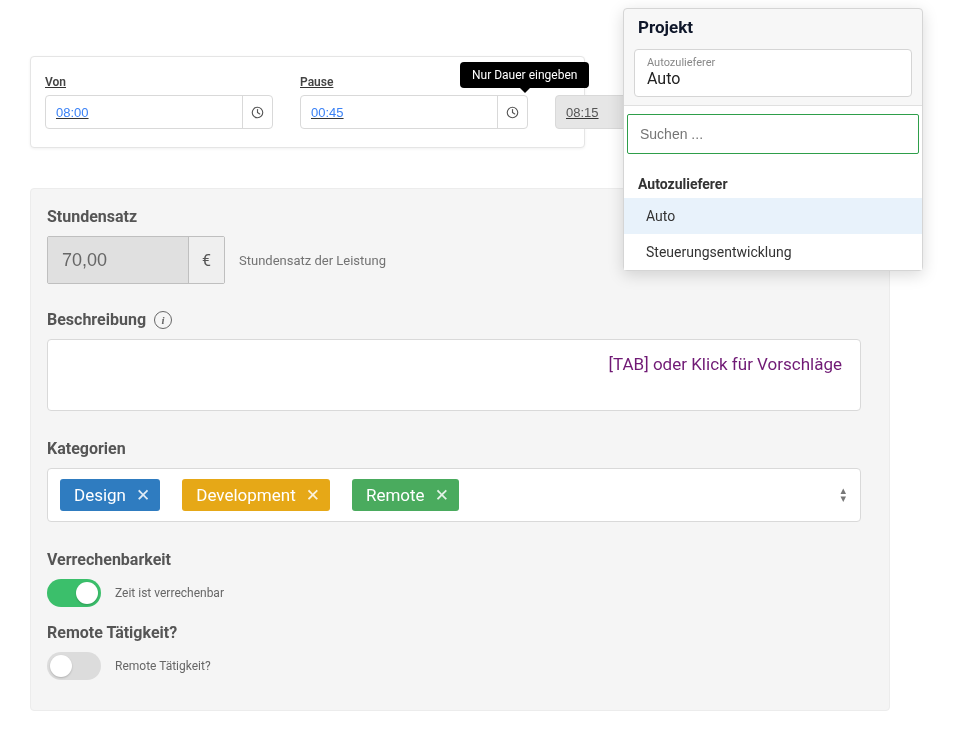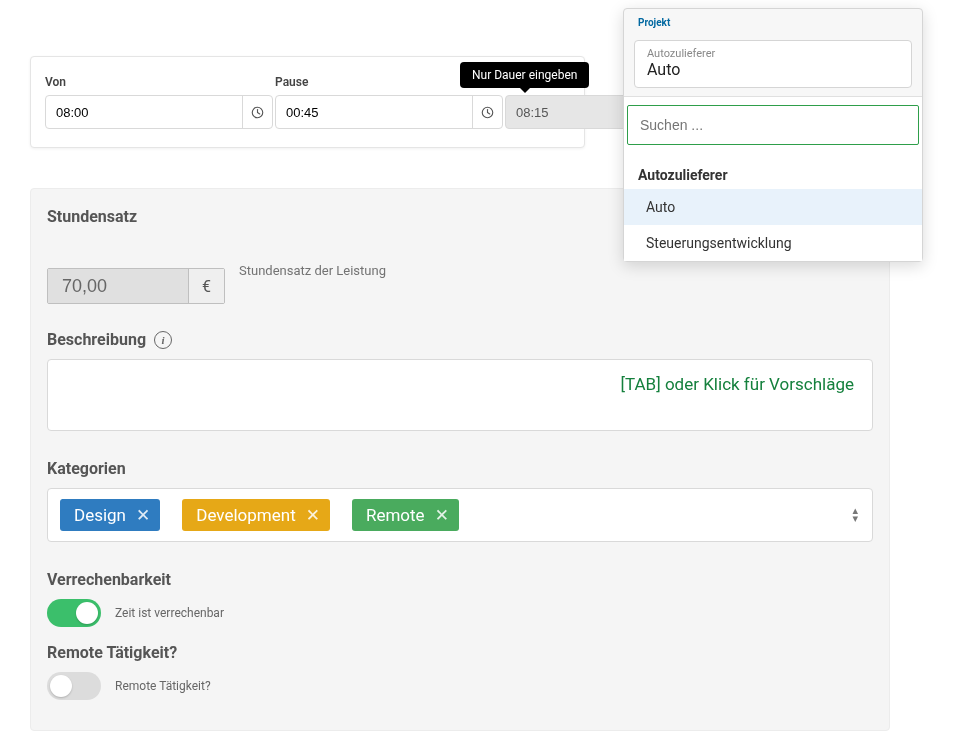--- a/index.html
+++ b/index.html
@@ -17,31 +17,31 @@
       position: absolute;
       left: 30px;
       top: 56px;
       width: 555px;
       border: 1px solid #e5e5e5;
       border-radius: 4px;
       background: #fff;
       padding: 18px 14px 18px 14px;
       box-shadow: 0 1px 3px rgba(0,0,0,0.06);
     }
-    .time-row { display: flex; gap: 2px; }
+    .time-row { display: flex; gap: 27px; text-decoration: underline; }
     .time-col { display: flex; flex-direction: column; flex: 1; }
     .time-label { font-size: 12px; font-weight: 600; color: #444; margin-bottom: 6px; }
     .time-input-wrap {
       display: flex; align-items: stretch;
       border: 1px solid #d9d9d9; border-radius: 4px;
       height: 34px; background: #fff;
     }
     .time-input {
       flex: 1; border: none; outline: none; padding: 0 10px;
-      font-size: 13px; color: #000000; background: transparent;
+      font-size: 13px; color: #3b82f6; background: transparent;
     }
     .time-icon-btn {
       width: 30px; display: flex; align-items: center; justify-content: center;
       border-left: 1px solid #d9d9d9; cursor: pointer; color: #666;
     }
     .dauer-wrap .time-input { background: transparent; color: #555; }
     .dauer-wrap .time-icon-btn {
       border-left: none;
       background: #ececec;
       border-radius: 50%;
@@ -83,21 +83,21 @@
       right: 52px; top: 8px;
       width: 300px;
       border: 1px solid #d5d5d5;
       border-radius: 4px;
       background: #f7f7f7;
       box-shadow: 0 4px 16px rgba(0,0,0,0.15);
       z-index: 40;
     }
     .projekt-header {
       padding: 8px 14px 8px 14px;
-      font-weight: 700; font-size: 10px; color: #0369a1;
+      font-weight: 700; font-size: 17px; color: #0f172a;
     }
     .projekt-selected {
       margin: 4px 10px 8px 10px;
       background: #fff;
       border: 1px solid #d5d5d5;
       border-radius: 4px;
       padding: 6px 12px 8px 12px;
     }
     .projekt-sel-small { font-size: 11px; color: #888; line-height: 1.2; }
     .projekt-sel-large { font-size: 16px; color: #222; }
@@ -132,33 +132,33 @@
     }
 
     
     .main-panel {
       position: absolute;
       left: 30px; top: 188px;
       width: 860px;
       background: #f5f5f5;
       border: 1px solid #ececec;
       border-radius: 4px;
-      padding: 18px 16px 20px 16px;
+      padding: 18px 28px 20px 16px;
     }
     .section-label {
       font-size: 16px; font-weight: 700; color: #555;
       margin-bottom: 10px;
       display: flex; align-items: center; gap: 8px;
     }
 
     
     .rate-row { display: flex; align-items: center; gap: 14px; margin-bottom: 26px; }
     .rate-input-group {
       display: flex; border: 1px solid #bfbfbf; border-radius: 2px;
-      height: 36px; background: #e6e6e6; margin-top: 32px;
+      height: 48px; background: #e6e6e6;
     }
     .rate-input {
       width: 140px; border: none; outline: none;
       background: #e0e0e0; padding: 0 14px;
       font-size: 18px; color: #666;
     }
     .rate-currency {
       width: 36px; display: flex; align-items: center; justify-content: center;
       border-left: 1px solid #bfbfbf; font-size: 16px; color: #555;
       background: #efefef;
@@ -172,21 +172,21 @@
       align-items: center; justify-content: center;
       font-size: 11px; font-weight: 700; color: #666;
       font-style: italic; font-family: Georgia, serif;
     }
     .desc-field {
       border: 1px solid #d9d9d9; border-radius: 4px;
       background: #fff; height: 72px;
       padding: 14px 18px; margin-bottom: 28px;
       display: flex; justify-content: flex-end;
     }
-    .desc-placeholder { font-size: 17px; color: #15803d; }
+    .desc-placeholder { font-size: 17px; color: #701a75; }
 
     
     .tags-field {
       border: 1px solid #d9d9d9; border-radius: 4px;
       background: #fff; padding: 10px 12px;
       display: flex; align-items: center; gap: 22px;
       margin-bottom: 28px;
       position: relative;
     }
     .tag {

